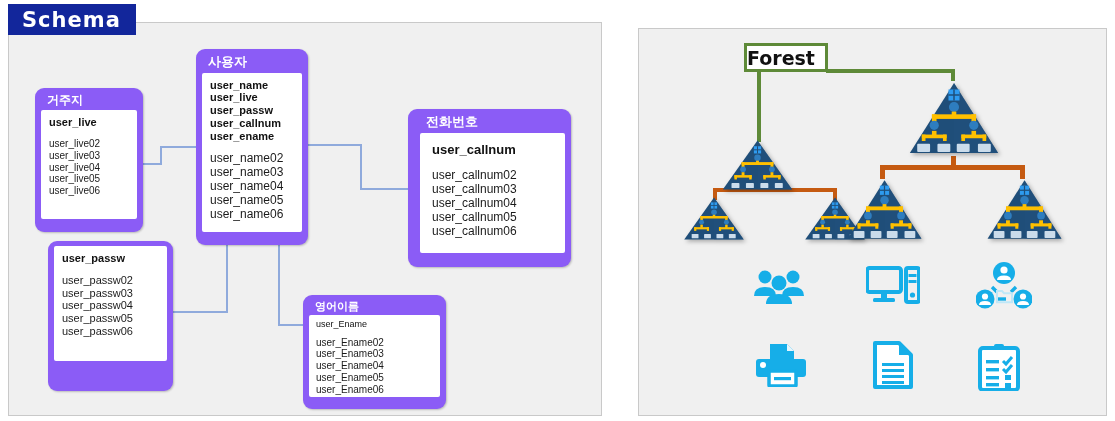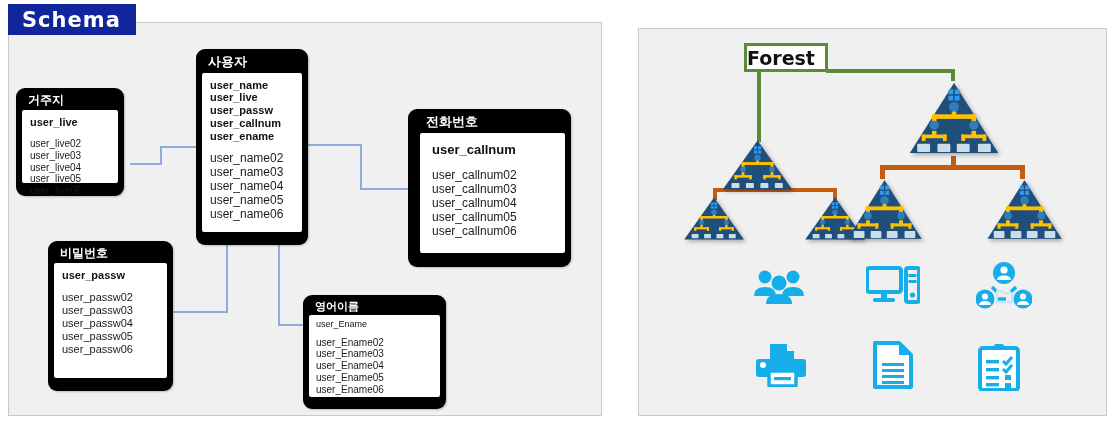--- a/index.html
+++ b/index.html
@@ -28,21 +28,21 @@
     background:#F0F0F0;
     border:1px solid #C9C9C9;
     box-sizing:border-box;
   }
   #left-panel{left:8px;top:22px;width:594px;height:394px;}
   #right-panel{left:638px;top:28px;width:469px;height:388px;}
 
   
   .entity{
     position:absolute;
-    background:#000000;
+    background:#8b5cf6;
     border-radius:9px;
     box-sizing:border-box;
     padding:5px 6px 6px 6px;
     box-shadow:1px 1px 2px rgba(0,0,0,.22);
     z-index:3;
   }
   .entity .ent-title{
     color:#ffffff;
     font-weight:bold;
     font-family:"DejaVu Sans","Liberation Sans",sans-serif;
@@ -64,21 +64,21 @@
   }
   .entity .gap{height:9px;}
   .entity .attr{
     color:#1b1b1b;
     display:block;
     line-height:1.17;
     white-space:nowrap;
   }
 
   
-  #ent-residence{left:16px;top:88px;width:108px;height:108px;}
+  #ent-residence{left:35px;top:88px;width:108px;height:144px;}
   #ent-residence .ent-title{font-size:12px;}
   #ent-residence .pk{font-size:11px;}
   #ent-residence .attr{font-size:10px;}
 
   #ent-user{left:196px;top:49px;width:112px;height:196px;}
   #ent-user .ent-title{font-size:13px;}
   #ent-user .pk{font-size:11px;}
   #ent-user .attr{font-size:12px;}
   #ent-user .ent-body{height:calc(100% - 26px);}
 
@@ -188,21 +188,20 @@
     <div class="gap"></div>
     <span class="attr">user_callnum02</span>
     <span class="attr">user_callnum03</span>
     <span class="attr">user_callnum04</span>
     <span class="attr">user_callnum05</span>
     <span class="attr">user_callnum06</span>
   </div>
 </div>
 
 <div class="entity" id="ent-password">
-  <div class="ent-title">비밀번호</div>
   <div class="ent-body">
     <span class="pk">user_passw</span>
     <div class="gap"></div>
     <span class="attr">user_passw02</span>
     <span class="attr">user_passw03</span>
     <span class="attr">user_passw04</span>
     <span class="attr">user_passw05</span>
     <span class="attr">user_passw06</span>
   </div>
 </div>

